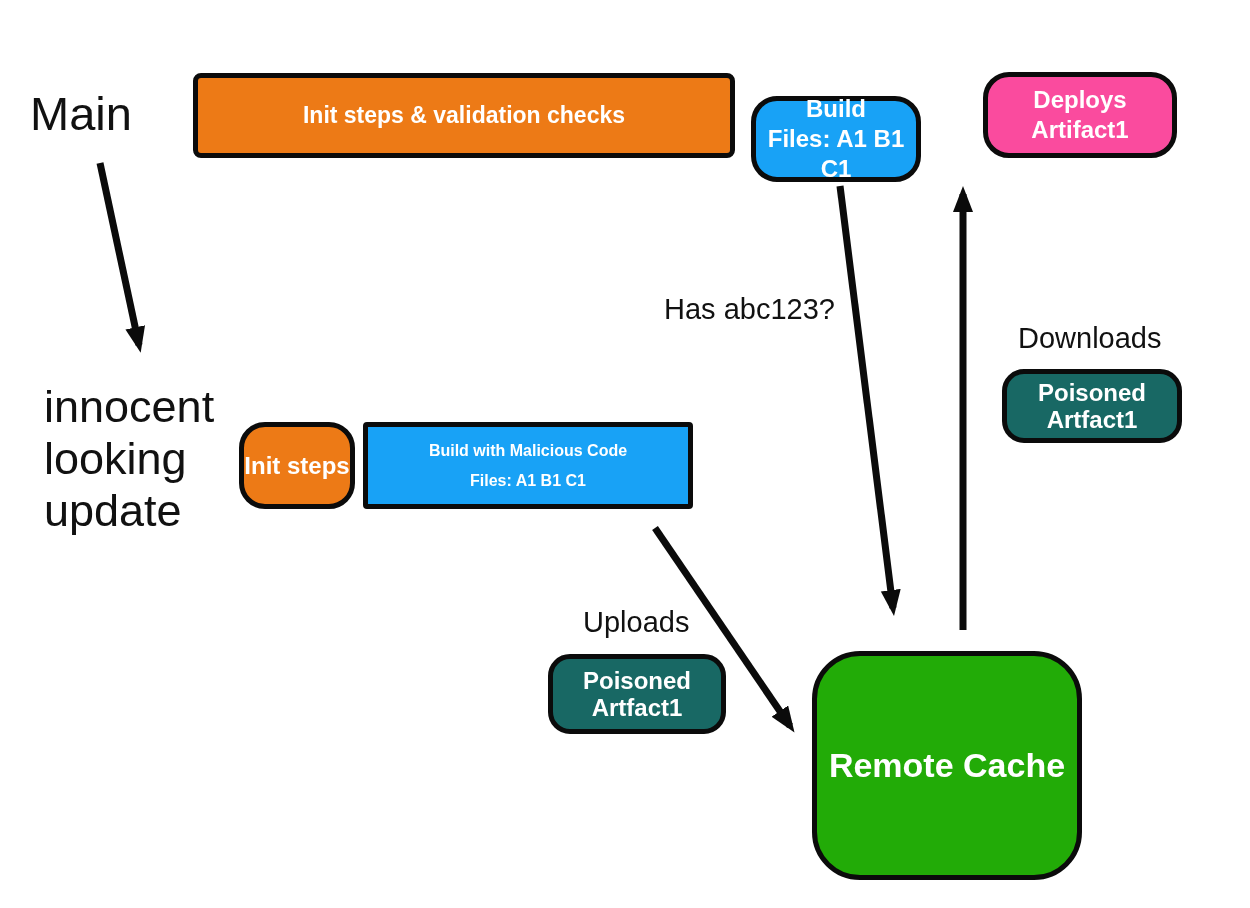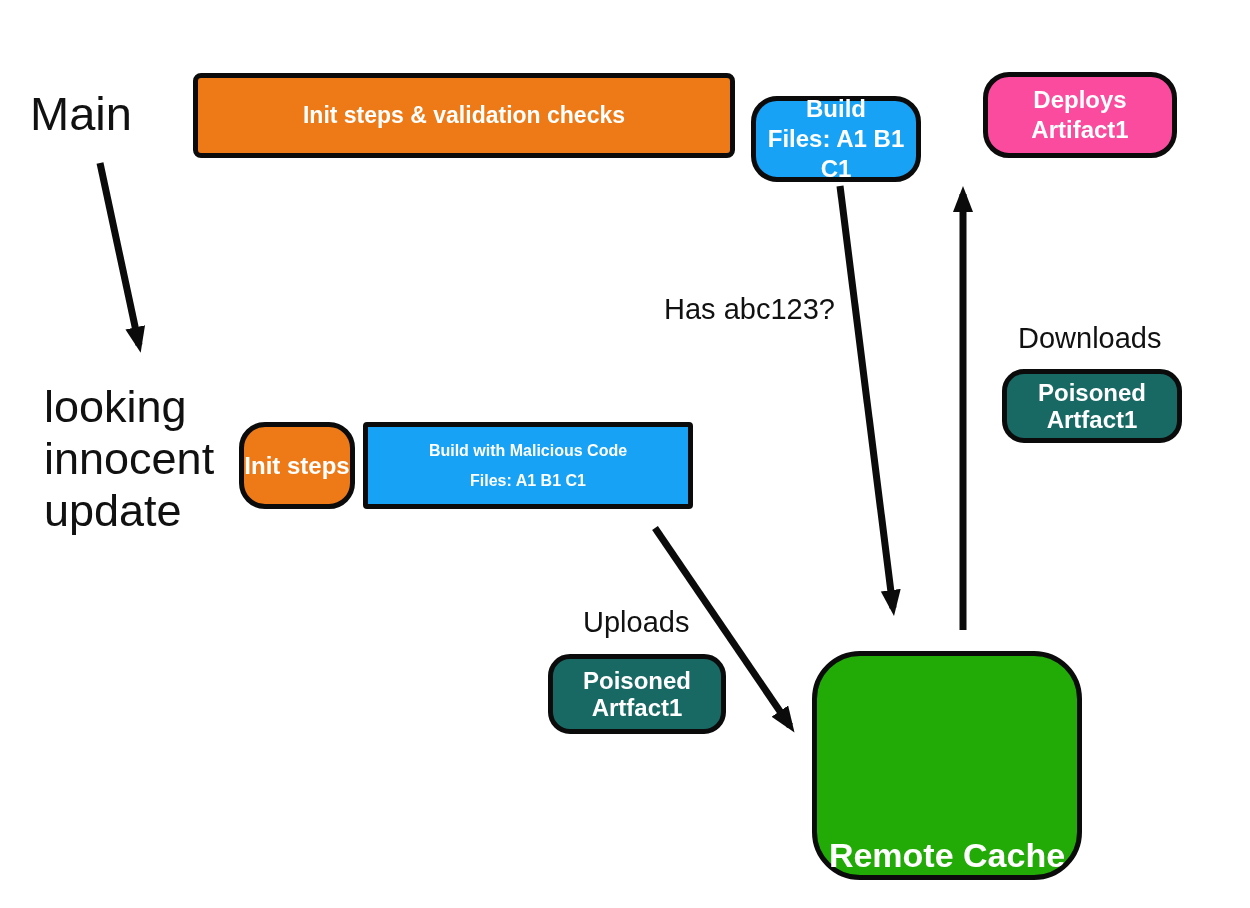--- a/index.html
+++ b/index.html
@@ -13,21 +13,21 @@
     border:5px solid #0b0b0b;
     box-sizing:border-box;
     display:flex;flex-direction:column;align-items:center;justify-content:center;
     color:#ffffff;font-weight:bold;text-align:center;
   }
   .node .l{display:block;}
   .orange{background:#ED7A16;}
   .blue{background:#18A2F6;}
   .pink{background:#FA4B9E;}
   .teal{background:#186864;}
-  .green{background:#22AB07;justify-content:flex-end;}
+  .green{background:#22AB07;}
 
   #node-init-validation{left:193px;top:73px;width:542px;height:85px;border-radius:8px;font-size:23px;}
   #node-build{left:751px;top:72px;width:170px;height:86px;border-radius:26px;font-size:24px;line-height:30px;margin-top:24px;}
   #node-deploys{left:983px;top:72px;width:194px;height:86px;border-radius:26px;font-size:24px;line-height:30px;}
   #node-init-steps{left:239px;top:422px;width:116px;height:87px;border-radius:26px;font-size:24px;}
   #node-build-malicious{left:363px;top:422px;width:330px;height:87px;border-radius:4px;font-size:16px;line-height:30px;}
   #node-poisoned-download{left:1002px;top:369px;width:180px;height:74px;border-radius:22px;font-size:24px;line-height:27px;}
   #node-poisoned-upload{left:548px;top:654px;width:178px;height:80px;border-radius:22px;font-size:24px;line-height:27px;}
   #node-remote-cache{left:812px;top:651px;width:270px;height:229px;border-radius:48px;font-size:34px;}
 
@@ -53,22 +53,22 @@
   <line x1="840" y1="186" x2="893" y2="608" stroke="#0b0b0b" stroke-width="7" marker-end="url(#ah)"></line>
   <line x1="963" y1="630" x2="963" y2="194" stroke="#0b0b0b" stroke-width="7" marker-end="url(#ah)"></line>
   <line x1="655" y1="528" x2="790" y2="726" stroke="#0b0b0b" stroke-width="7" marker-end="url(#ah)"></line>
 </svg>
 
 <div class="freelabel" id="label-main">
   <span>Main</span>
 </div>
 
 <div class="freelabel" id="label-innocent">
+  <span class="l" style="display:block">innocent</span>
   <span class="l" style="display:block">looking</span>
-  <span class="l" style="display:block">innocent</span>
   <span class="l" style="display:block">update</span>
 </div>
 
 <div class="freelabel" id="label-has-hash">
   <span style="display:block">Has abc123?</span>
 </div>
 
 <div class="freelabel" id="label-downloads">
   <span>Downloads</span>
 </div>

